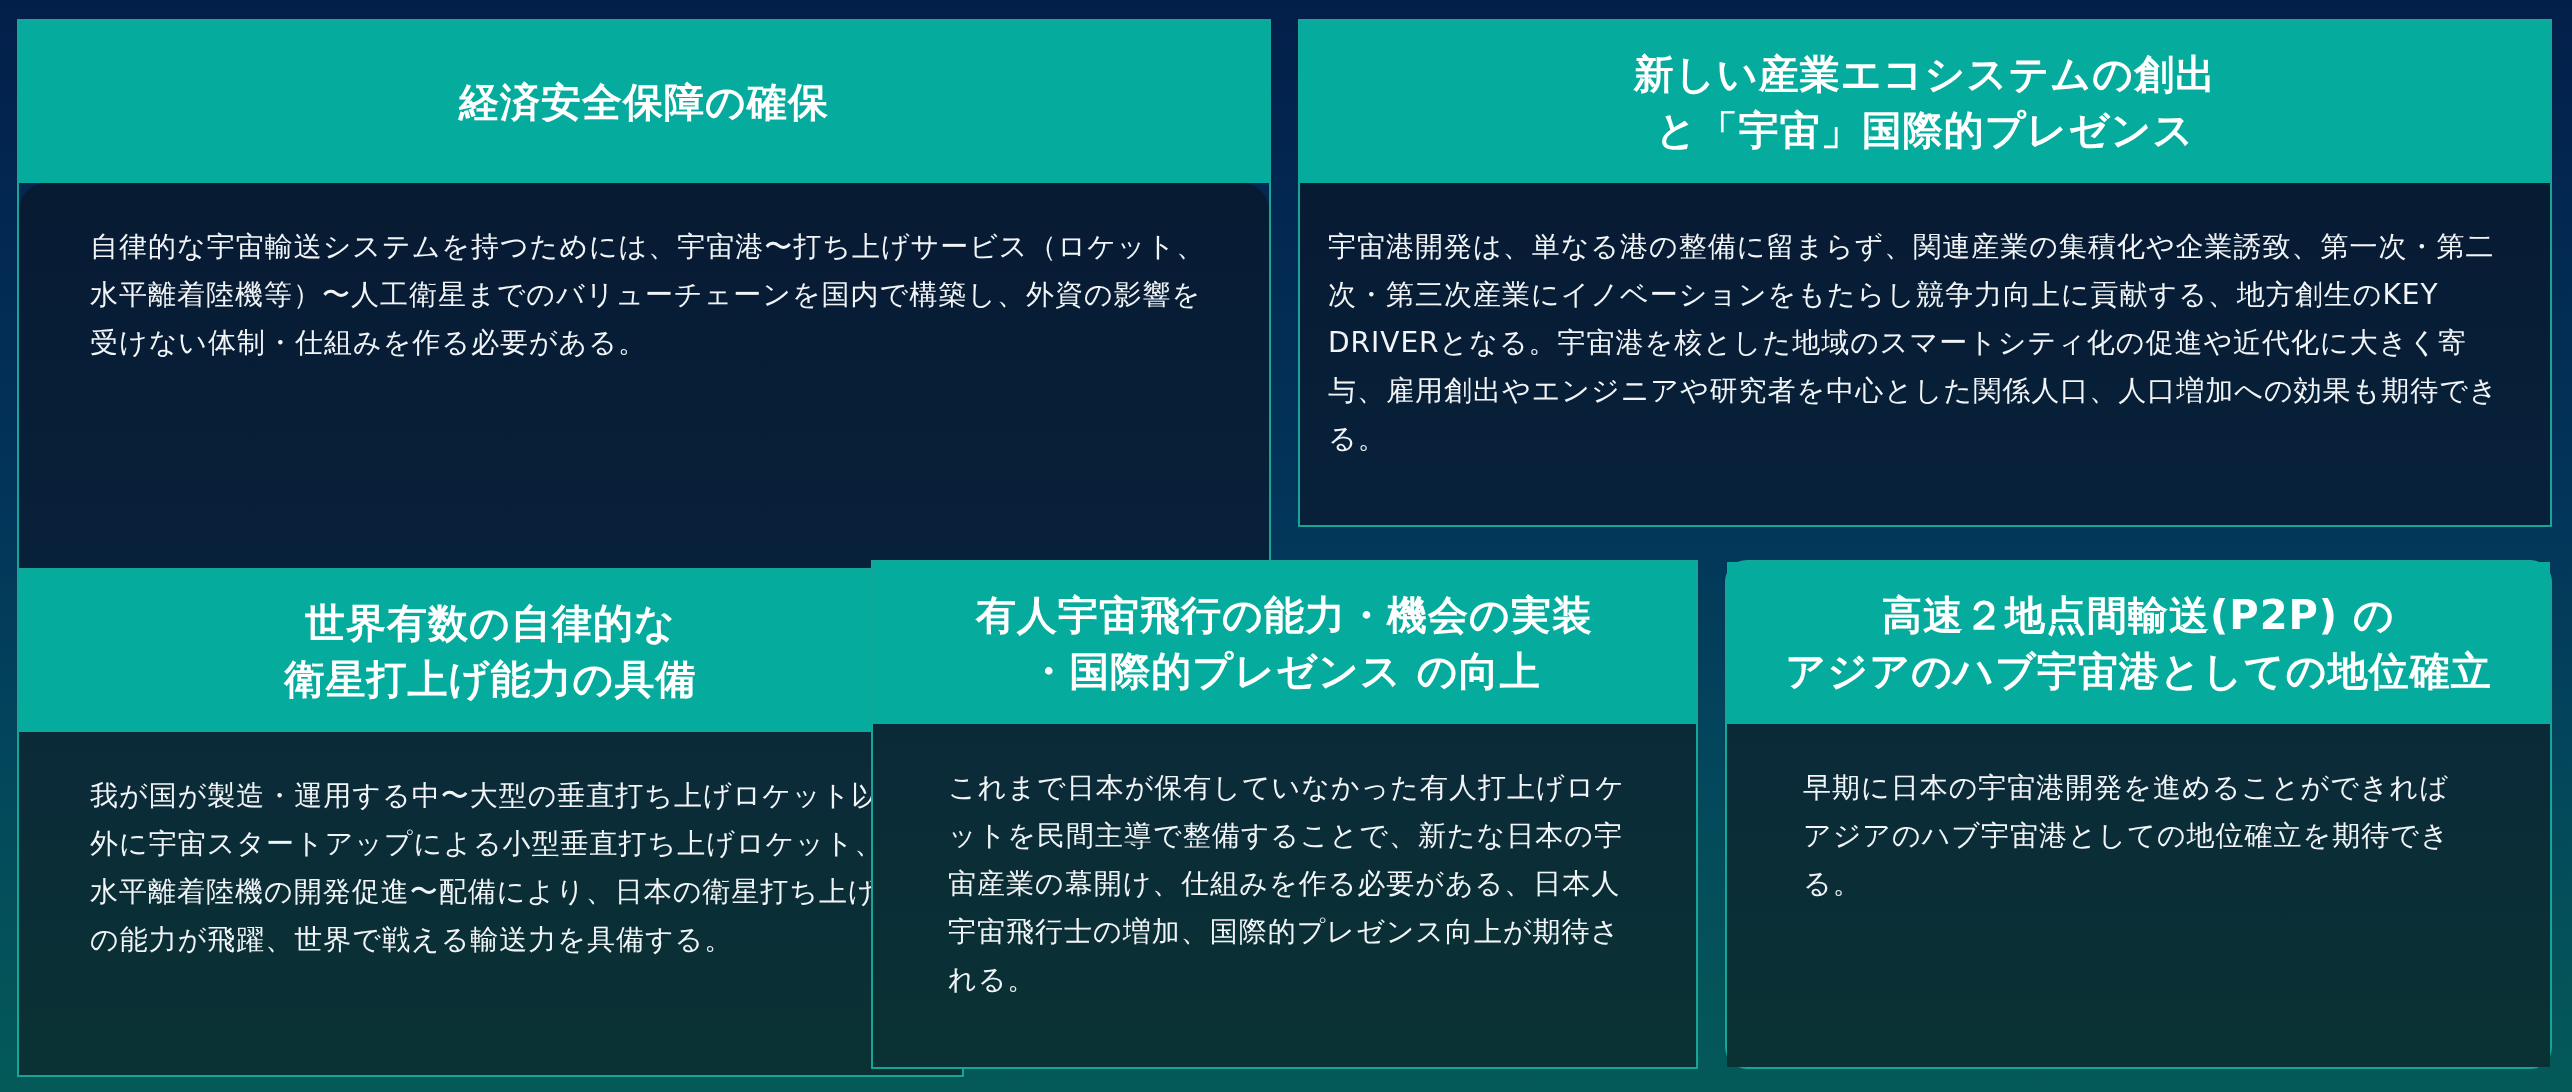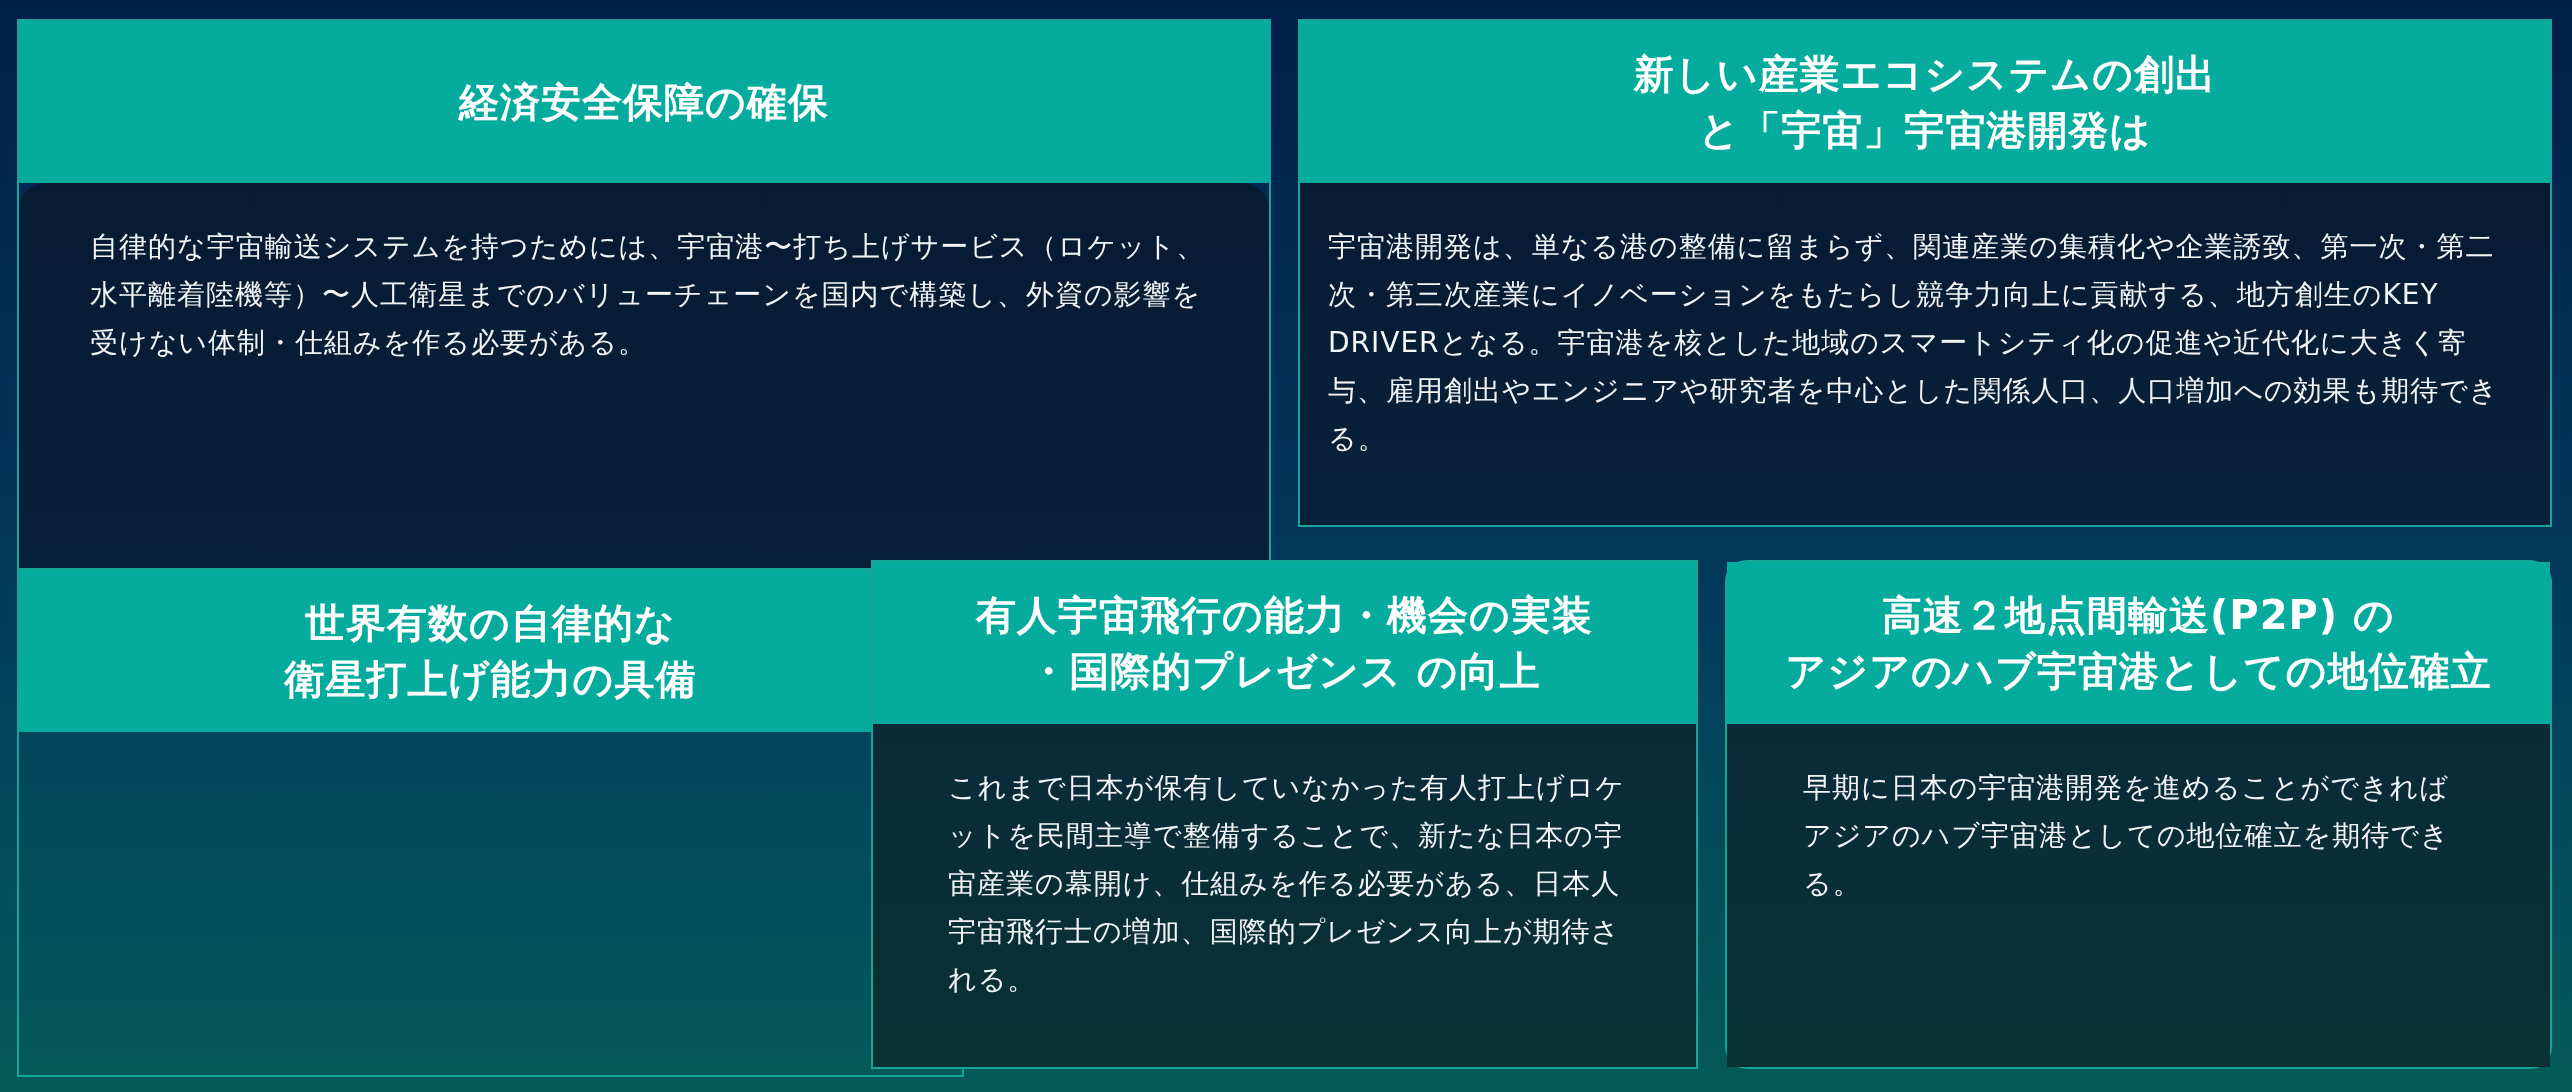--- a/index.html
+++ b/index.html
@@ -51,29 +51,30 @@
 </head>
 <body>
 
 <div class="row1">
   <div class="card" id="c1">
     <div class="card-header">経済安全保障の確保</div>
     <div class="card-body">自律的な宇宙輸送システムを持つためには、宇宙港〜打ち上げサービス（ロケット、水平離着陸機等）〜人工衛星までのバリューチェーンを国内で構築し、外資の影響を受けない体制・仕組みを作る必要がある。</div>
   </div>
   <div class="card" id="c2">
     <div class="card-header">新しい産業エコシステムの創出
-と「宇宙」宇宙港開発は</div>
+と「宇宙」国際的プレゼンス</div>
     <div class="card-body">宇宙港開発は、単なる港の整備に留まらず、関連産業の集積化や企業誘致、第一次・第二次・第三次産業にイノベーションをもたらし競争力向上に貢献する、地方創生のKEY DRIVERとなる。宇宙港を核とした地域のスマートシティ化の促進や近代化に大きく寄与、雇用創出やエンジニアや研究者を中心とした関係人口、人口増加への効果も期待できる。</div>
   </div>
 </div>
 
 <div class="row2">
   <div class="card" id="c3">
     <div class="card-header">世界有数の自律的な
 衛星打上げ能力の具備</div>
+    <div class="card-body">我が国が製造・運用する中〜大型の垂直打ち上げロケット以外に宇宙スタートアップによる小型垂直打ち上げロケット、水平離着陸機の開発促進〜配備により、日本の衛星打ち上げの能力が飛躍、世界で戦える輸送力を具備する。</div>
   </div>
   <div class="card" id="c4">
     <div class="card-header">有人宇宙飛行の能力・機会の実装
 ・国際的プレゼンス の向上</div>
     <div class="card-body">これまで日本が保有していなかった有人打上げロケットを民間主導で整備することで、新たな日本の宇宙産業の幕開け、仕組みを作る必要がある、日本人宇宙飛行士の増加、国際的プレゼンス向上が期待される。</div>
   </div>
   <div class="card" id="c5">
     <div class="card-header">高速２地点間輸送(P2P) の
 アジアのハブ宇宙港としての地位確立</div>
     <div class="card-body">早期に日本の宇宙港開発を進めることができればアジアのハブ宇宙港としての地位確立を期待できる。</div>

